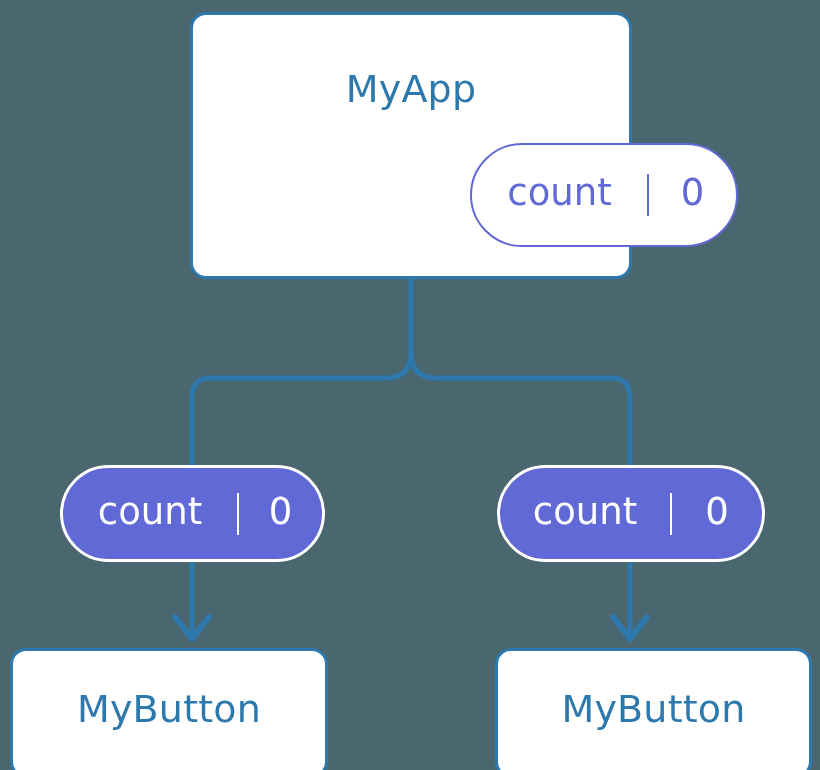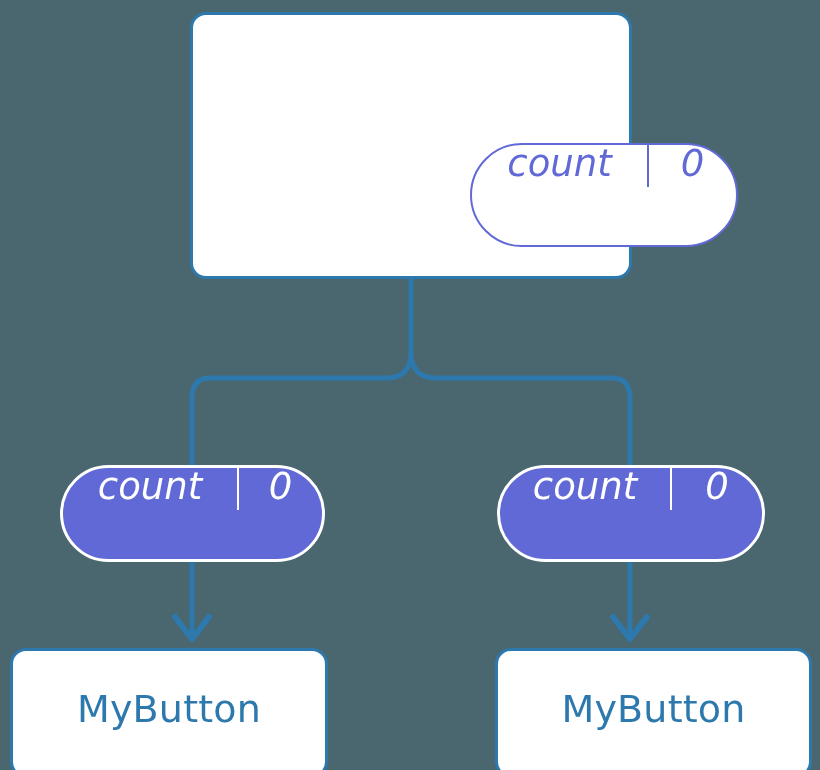--- a/index.html
+++ b/index.html
@@ -84,23 +84,22 @@
     top: 648px;
     width: 317px;
     height: 130px;
   }
 
   
   .state-pill {
     position: absolute;
     box-sizing: border-box;
     display: flex;
-    align-items: flex-start;
+    align-items: center;
     z-index: 3;
-    font-style: italic;
   }
   .state-pill .pill-key,
   .state-pill .pill-val {
     display: flex;
     align-items: center;
     justify-content: center;
     font-size: 37px;
     line-height: 1;
     box-sizing: border-box;
   }
@@ -178,20 +177,21 @@
       <path d="M630,556 L630,636"></path>
     </g>
 
     <g fill="none" stroke="#2d79ad" stroke-width="6" stroke-linecap="round" stroke-linejoin="round">
       <path d="M175,617 L192,639 L209,617"></path>
       <path d="M613,617 L630,639 L647,617"></path>
     </g>
   </svg>
 
   <div id="root-card" class="comp-card">
+    <div class="comp-title">MyApp</div>
 
     <div id="pill-root" class="state-pill">
       <div class="pill-key">count</div>
       <div class="pill-val">0</div>
     </div>
   </div>
 
   <div id="pill-child-left" class="state-pill pill-filled">
     <div class="pill-key">count</div>
     <div class="pill-val">0</div>

